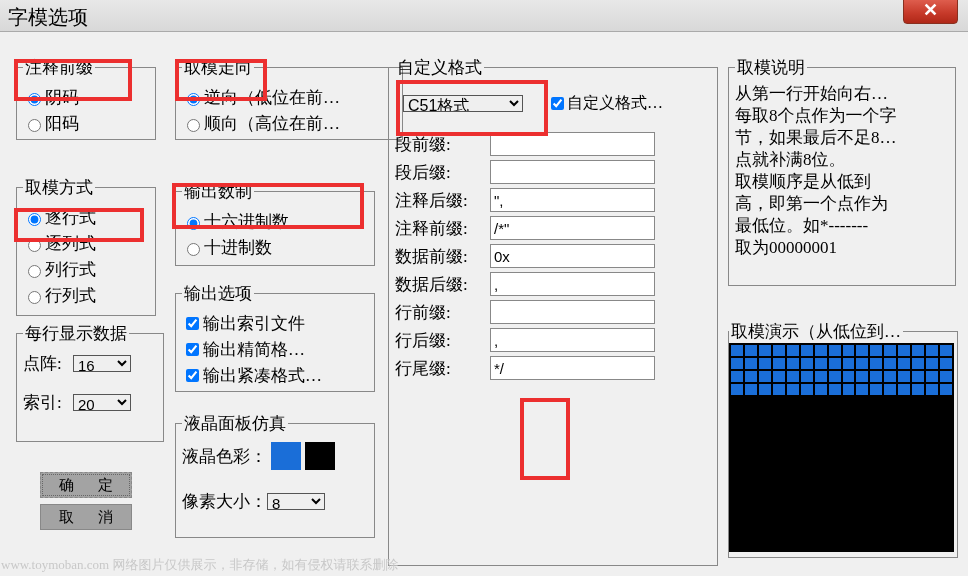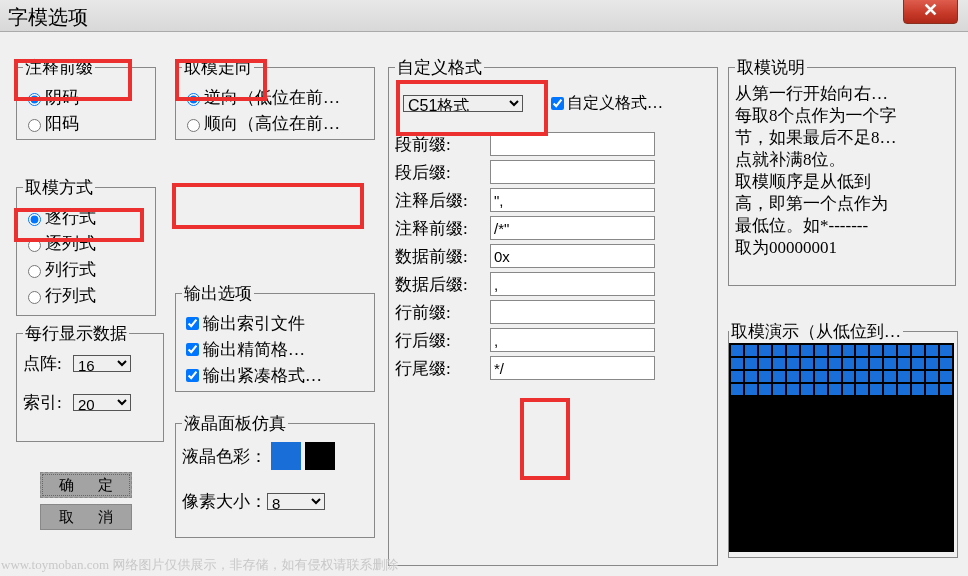--- a/index.html
+++ b/index.html
@@ -194,33 +194,44 @@
       <span style="width:50px;">索引:</span>
       <select class="small-select"><option>20</option></select>
     </div>
   </fieldset>
 
   <div style="position:absolute; left:40px; top:434px;">
     <button class="btn primary">确  定</button>
     <button class="btn">取  消</button>
   </div>
 
-  <fieldset style="left:175px; top:24px; width:200px; height:84px;">
+  <fieldset style="left:175px; top:24px; width:228px; height:84px;">
     <legend>取模走向</legend>
     <div class="radio-row">
         <input type="radio" checked="" style="">
         <span>逆向（低位在前…</span>
       </div>
     <div class="radio-row">
         <input type="radio" style="">
         <span>顺向（高位在前…</span>
       </div>
   </fieldset>
   <div class="red-box" style="left:175px; top:27px; width:92px; height:42px;"></div>
 
+  <fieldset style="left:175px; top:148px; width:200px; height:86px;">
+    <legend>输出数制</legend>
+    <div class="radio-row">
+        <input type="radio" checked="" style="">
+        <span>十六进制数</span>
+      </div>
+    <div class="radio-row">
+        <input type="radio" style="">
+        <span>十进制数</span>
+      </div>
+  </fieldset>
   <div class="red-box" style="left:172px; top:151px; width:192px; height:46px;"></div>
 
   <fieldset style="left:175px; top:250px; width:200px; height:110px;">
     <legend>输出选项</legend>
     <div class="check-row">
         <input type="checkbox" checked="" style="">
         <span>输出索引文件</span>
       </div>
     <div class="check-row">
         <input type="checkbox" checked="" style="">

